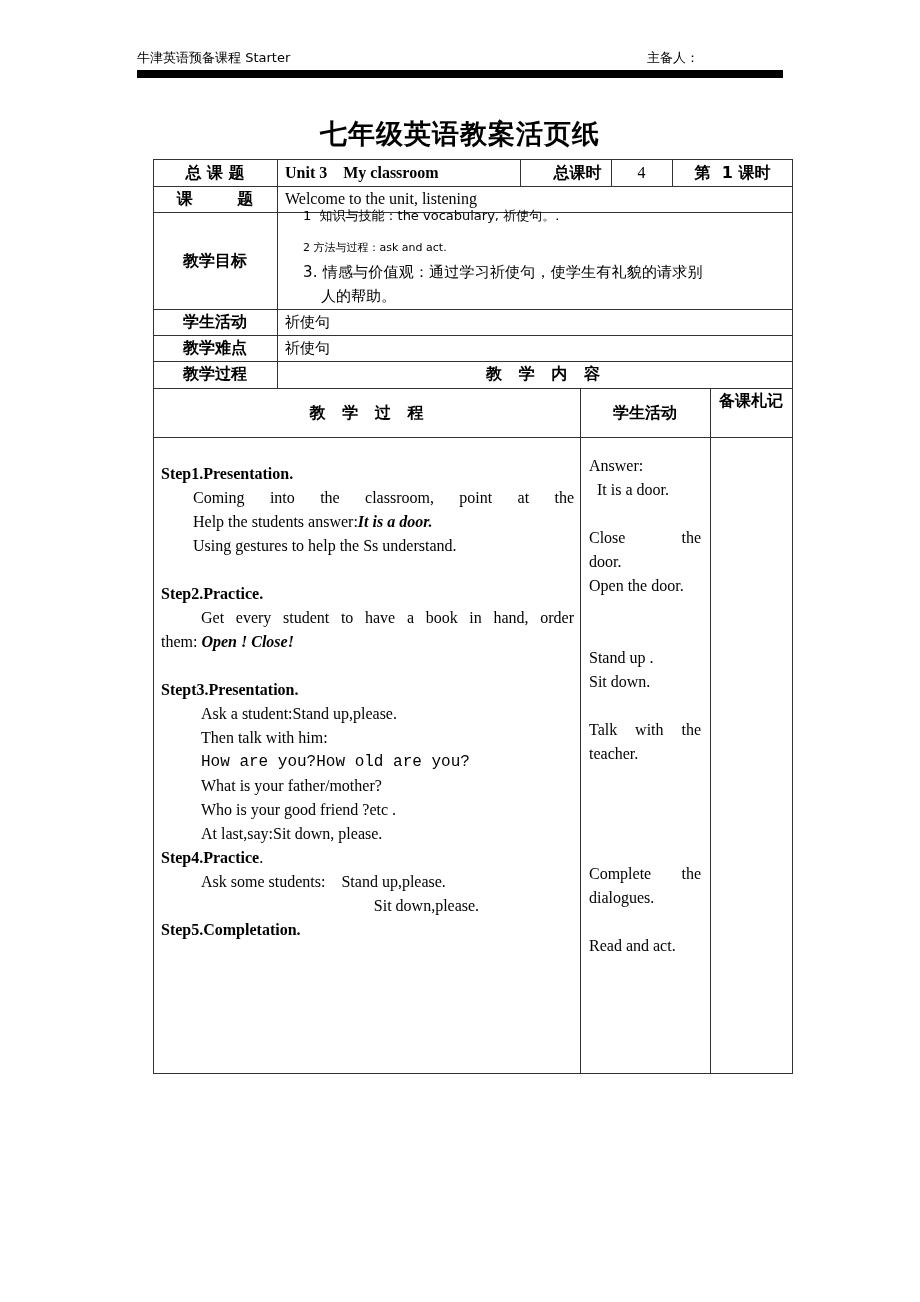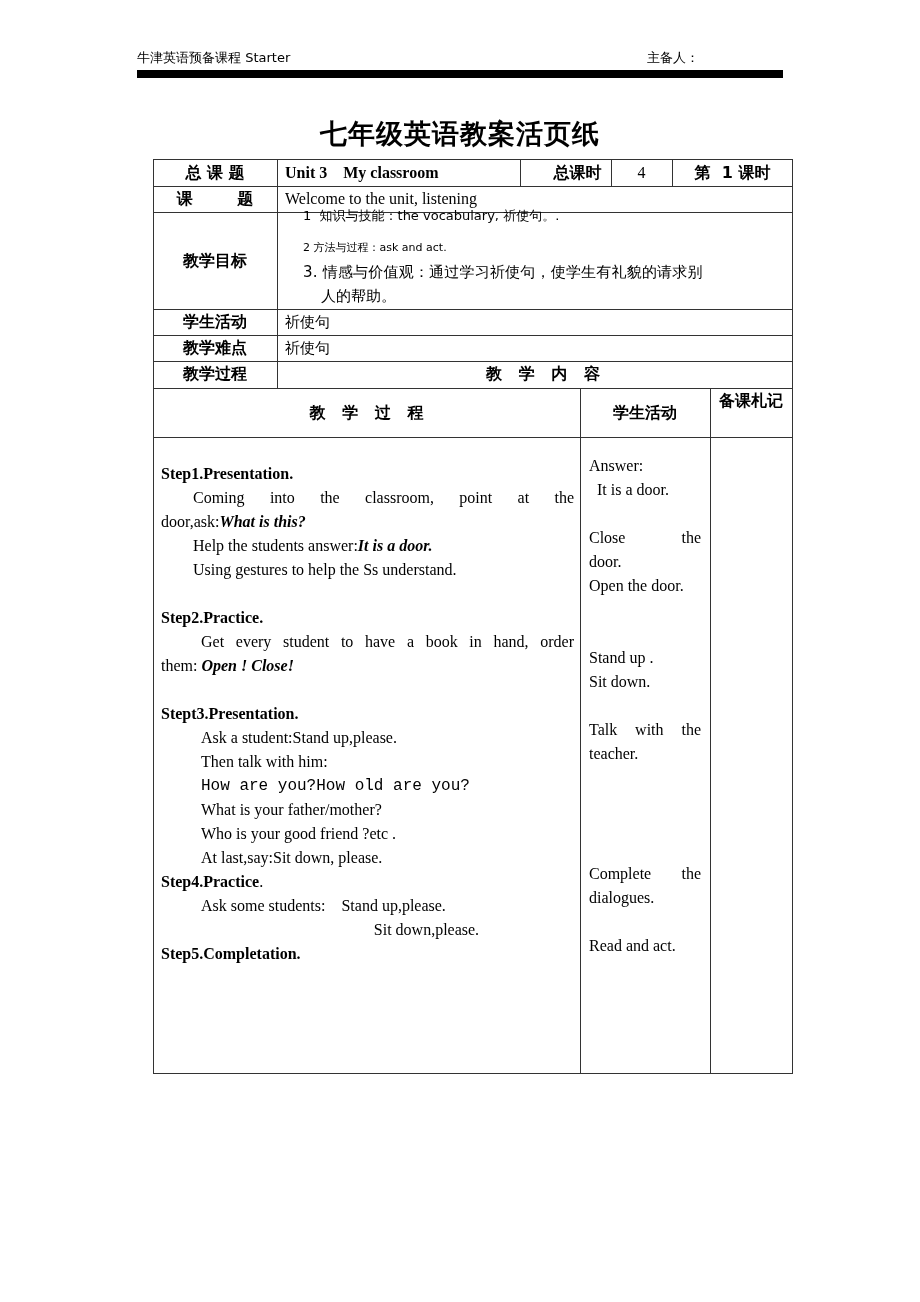--- a/index.html
+++ b/index.html
@@ -87,21 +87,20 @@
   <div class="cell center cjk b" style="left:124px;top:203px;width:516px;white-space:pre;margin-left:8px;">教   学   内   容</div>
 
   <div class="cell center cjk b" style="left:0;top:242px;width:427px;white-space:pre;">教   学   过   程</div>
   <div class="cell center cjk b" style="left:427px;top:242px;width:130px;">学生活动</div>
   <div class="cell center cjk b" style="left:565px;top:230px;width:66px;word-break:break-all;">备课札记</div>
 
   <div class="cell" id="process-body" style="left:8px;top:279px;width:413px;">
       <div class="line"><span></span></div>
       <div class="line"><span class="b">Step1.Presentation.</span></div>
       <div class="line just" style="padding-left: 32px; white-space: normal;"><span>Coming into the classroom, point at the</span></div>
-      <div class="line"><span>door,ask:</span><span class="bi">What is this?</span></div>
       <div class="line" style="padding-left: 32px;"><span>Help the students answer:</span><span class="bi">It is a door.</span></div>
       <div class="line" style="padding-left: 32px;"><span>Using gestures to help the Ss understand.</span></div>
       <div class="line"><span></span></div>
       <div class="line"><span class="b">Step2.Practice.</span></div>
       <div class="line just" style="padding-left: 40px; white-space: normal;"><span>Get every student to have a book in hand, order</span></div>
       <div class="line"><span>them: </span><span class="bi">Open ! Close!</span></div>
       <div class="line"><span></span></div>
       <div class="line"><span class="b">Stept3.Presentation.</span></div>
       <div class="line" style="padding-left: 40px;"><span>Ask a student:Stand up,please.</span></div>
       <div class="line" style="padding-left: 40px;"><span>Then talk with him:</span></div>

